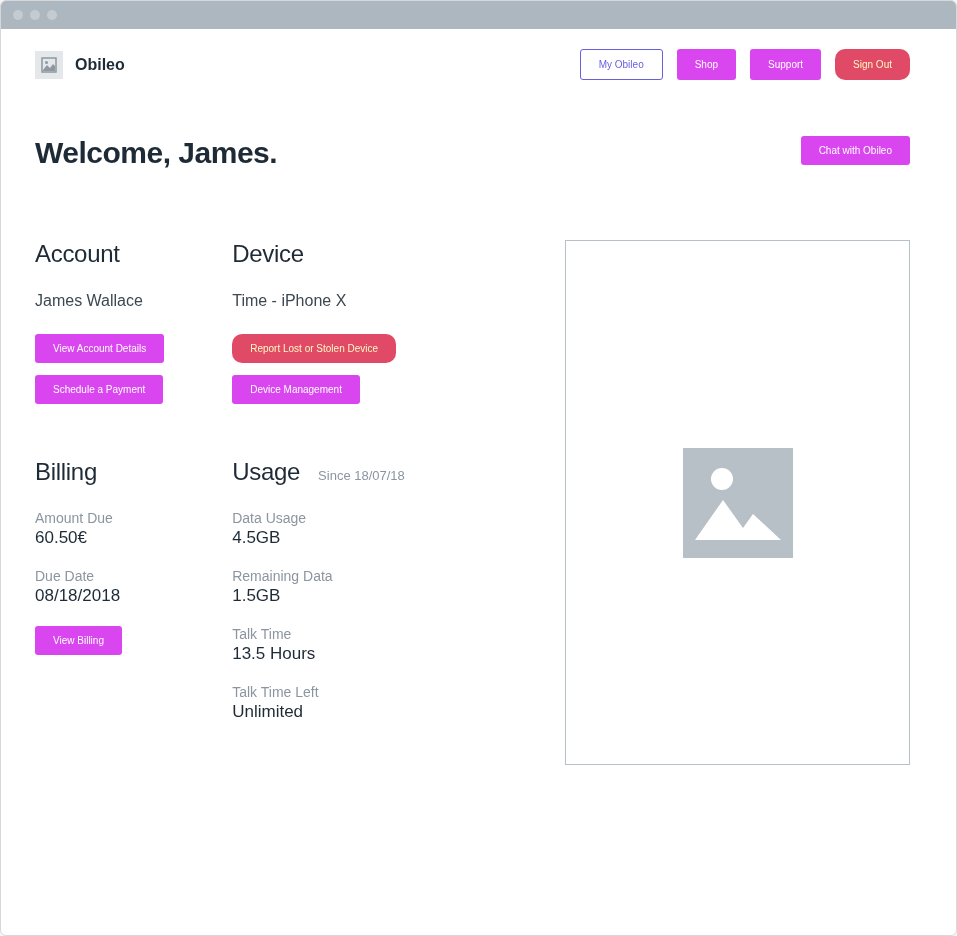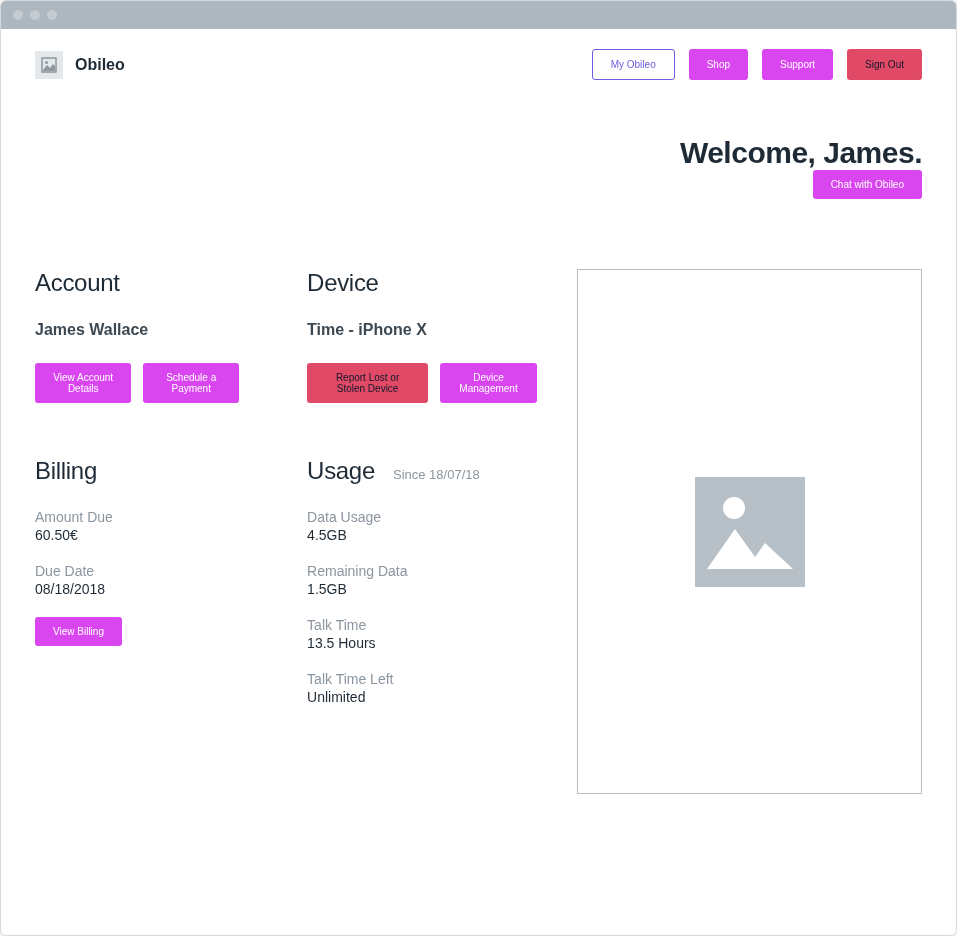--- a/index.html
+++ b/index.html
@@ -26,21 +26,21 @@
       padding: 0 12px;
       gap: 7px;
     }
     .titlebar .dot {
       width: 10px;
       height: 10px;
       border-radius: 50%;
       background: #c5ccd1;
     }
     .content {
-      padding: 20px 34px 30px 34px;
+      padding: 20px 46px 30px 34px;
     }
     .topbar {
       display: flex;
       align-items: center;
       justify-content: space-between;
       margin-bottom: 56px;
     }
     .brand {
       display: flex;
       align-items: center;
@@ -76,28 +76,28 @@
       background: #fff;
       color: #6a5ee0;
       border: 1px solid #6a5ee0;
     }
     .btn-primary {
       background: #d946ef;
       color: #fff;
     }
     .btn-danger {
       background: #e14a66;
-      color: #0f172a;
+      color: #fef9c3;
+      border-radius: 10px;
     }
     .welcome-row {
       display: flex;
       justify-content: space-between;
-      align-items: flex-end;
+      align-items: flex-start;
       margin-bottom: 70px;
-      flex-direction: column;
     }
     .welcome-title {
       font-size: 30px;
       font-weight: 700;
       color: #1e2b36;
       letter-spacing: -0.5px;
     }
     .grid {
       display: flex;
       gap: 40px;
@@ -131,38 +131,37 @@
       margin-bottom: 0;
     }
     .since {
       font-size: 13px;
       color: #8b95a0;
     }
     .subtitle {
       font-size: 16px;
       color: #3c4852;
       margin-bottom: 24px;
-      font-weight: bold;
     }
     .btn-stack {
       display: flex;
-      flex-direction: row;
+      flex-direction: column;
       align-items: flex-start;
       gap: 12px;
     }
     .metric {
       margin-bottom: 20px;
     }
     .metric-label {
       font-size: 14px;
       color: #8b95a0;
       margin-bottom: 2px;
     }
     .metric-value {
-      font-size: 14px;
+      font-size: 17px;
       color: #1e2b36;
       font-weight: 400;
     }
     .image-box {
       width: 345px;
       height: 525px;
       border: 1px solid #b8c0c7;
       display: flex;
       align-items: center;
       justify-content: center;

